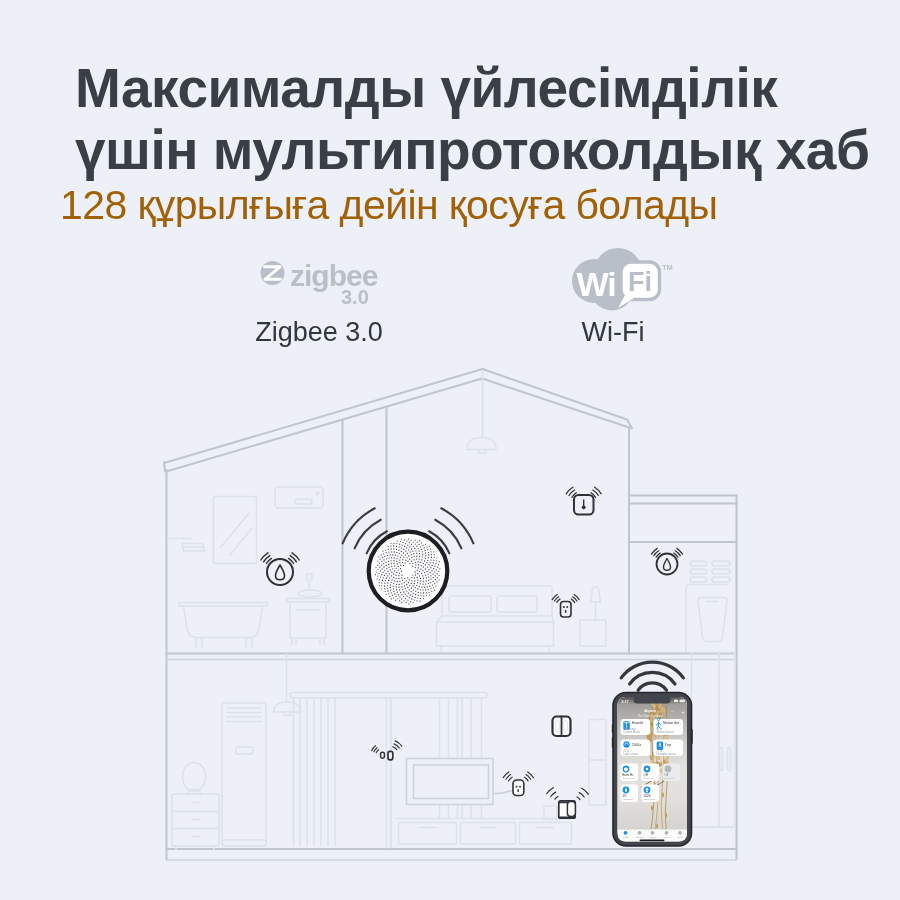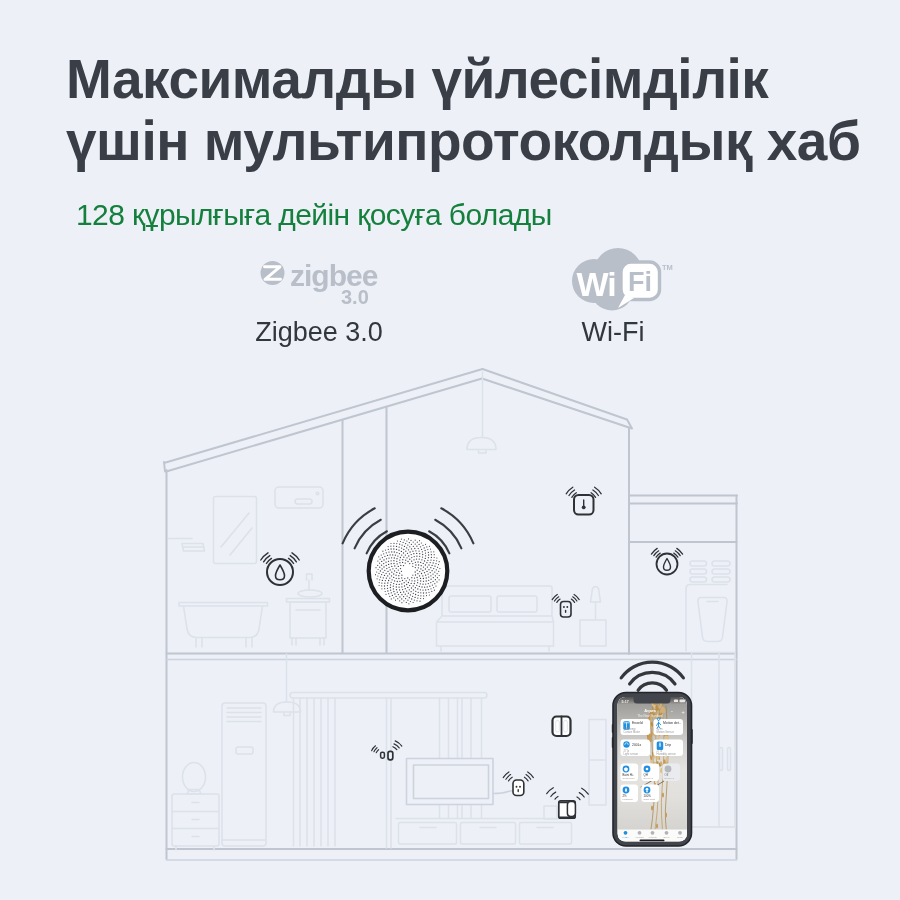--- a/index.html
+++ b/index.html
@@ -1,17 +1,17 @@
 <!DOCTYPE html>
 <html><head><meta charset="utf-8">
 <style>
 html,body{margin:0;padding:0;}
 .page{position:relative;width:900px;height:900px;background:#edf1f7;overflow:hidden;font-family:"Liberation Sans",sans-serif;}
-h1{position:absolute;left:58px;top:40px;margin:8px;font-size:55px;line-height:62px;letter-spacing:-0.5px;color:#3a3f47;font-weight:bold;}
-.sub{position:absolute;left:60px;top:182px;margin:16px;font-size:30px;letter-spacing:-0.6px;color:#15803d;font-weight:400;}
+h1{position:absolute;left:58px;top:40px;margin:17px;font-size:55px;line-height:62px;letter-spacing:-0.5px;color:#3a3f47;font-weight:bold;}
+.sub{position:absolute;left:60px;top:182px;margin:0;font-size:41px;letter-spacing:-0.6px;color:#a16207;font-weight:400;}
 svg{position:absolute;left:0;top:0;}
 </style></head>
 <body>
 <div class="page">
 
 <h1>Максималды үйлесімділік<br>үшін мультипротоколдық хаб</h1>
 
 <p class="sub">128 құрылғыға дейін қосуға болады</p>
 <svg width="900" height="900" viewBox="0 0 900 900">
 <defs>

